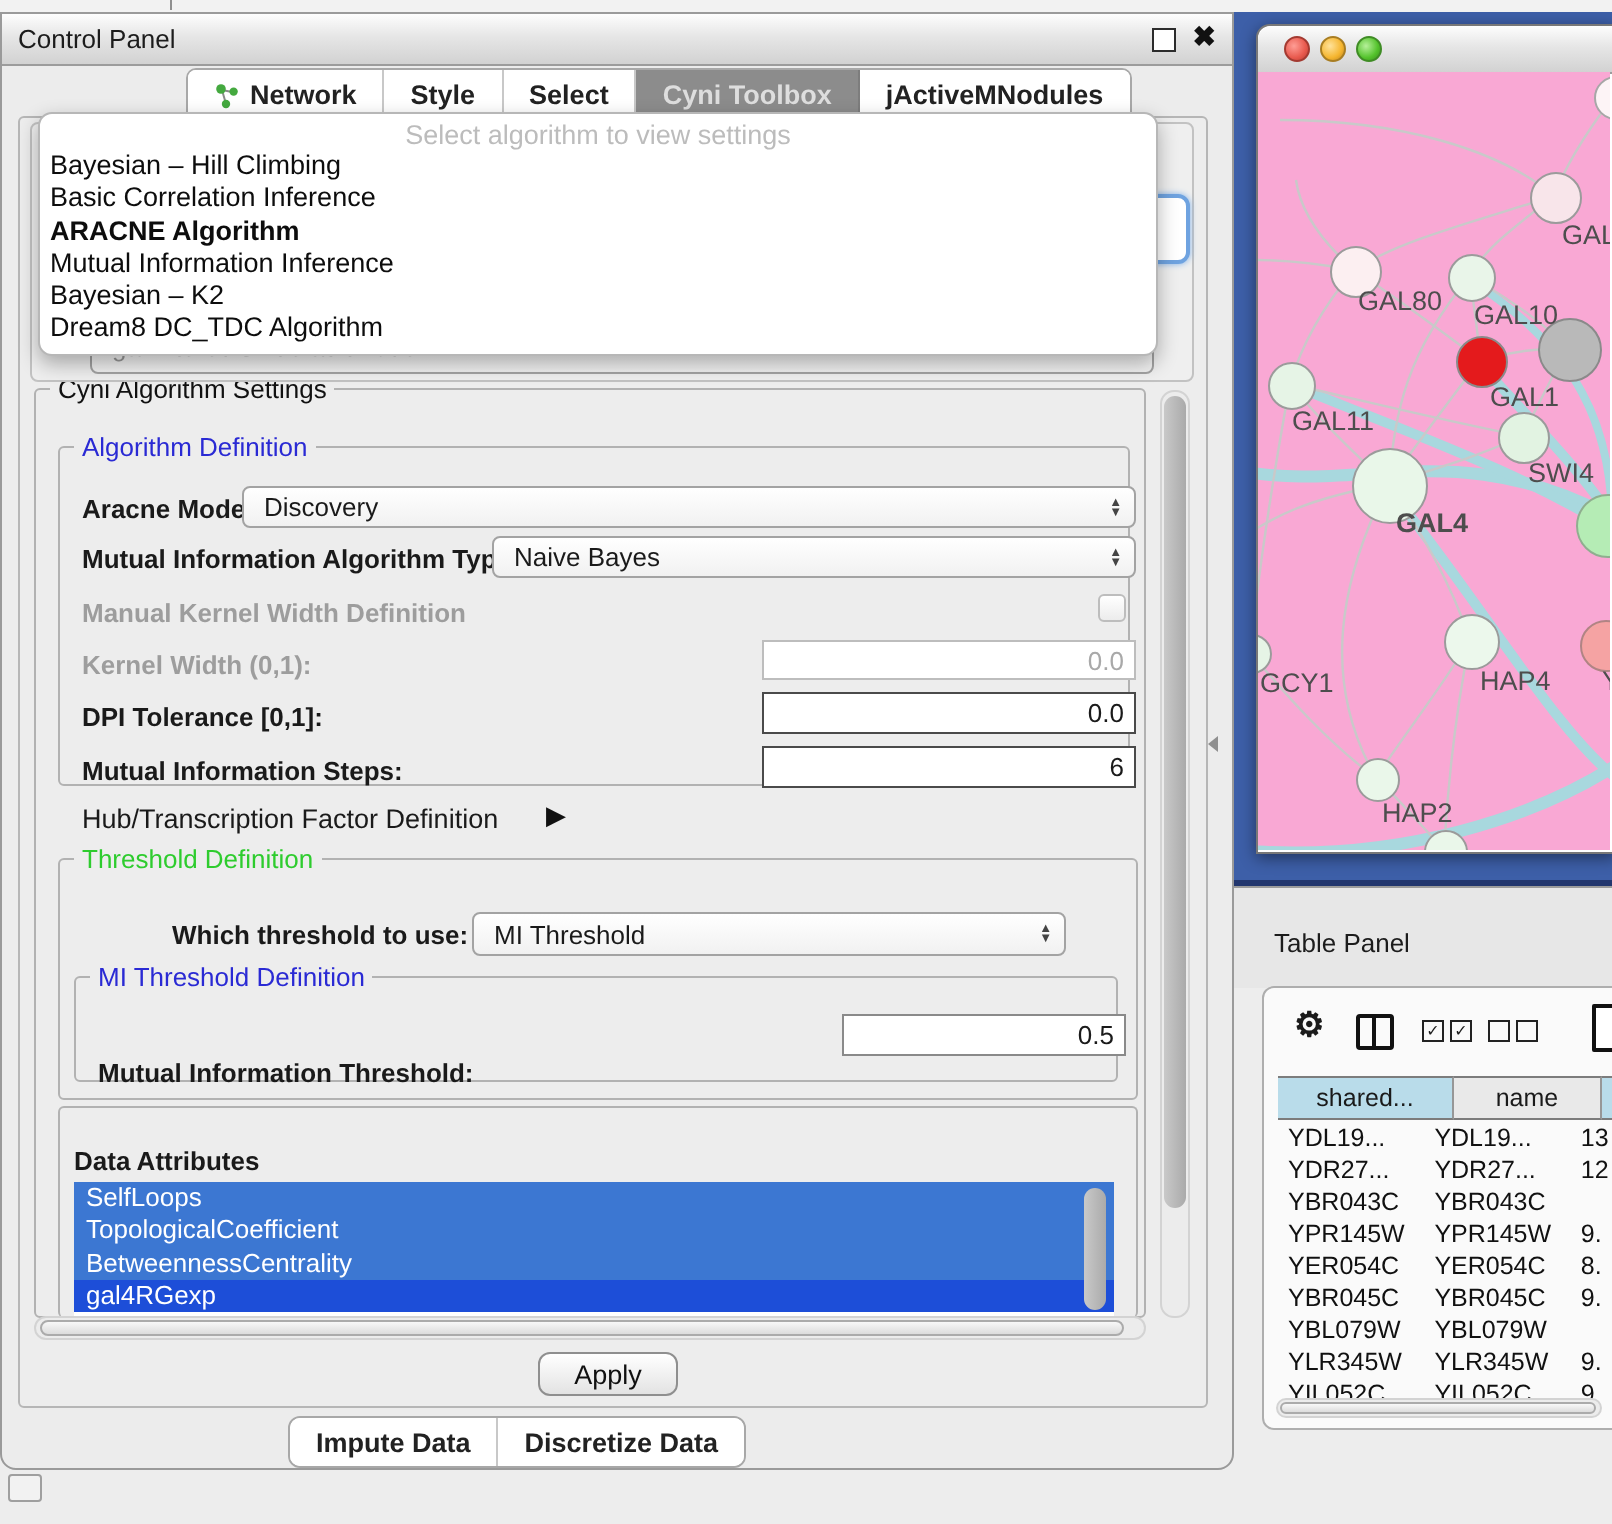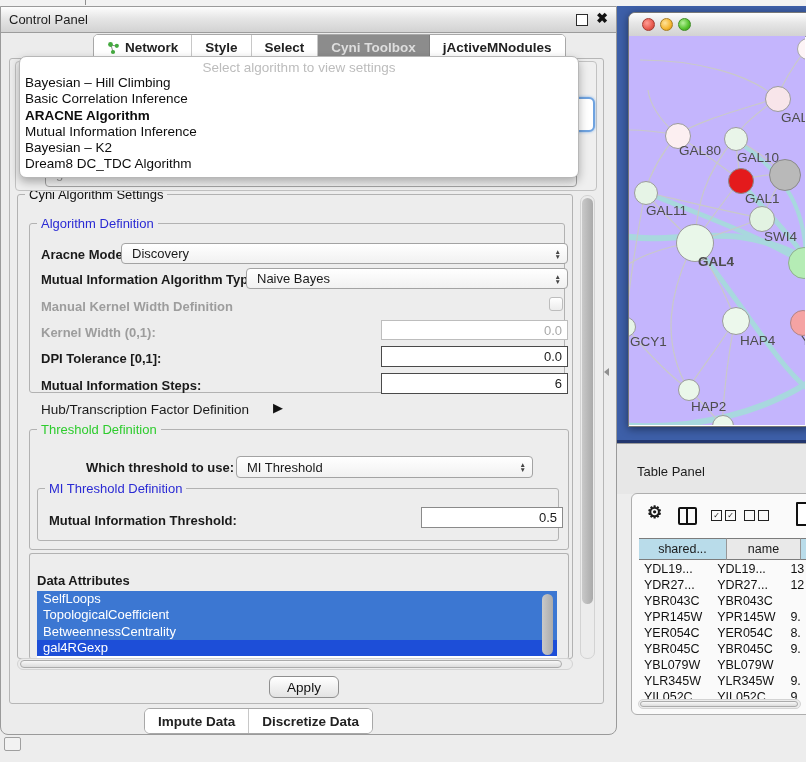--- a/index.html
+++ b/index.html
@@ -170,21 +170,21 @@
       <span>MI Threshold</span>
       <span class="spin">
           <span>▲</span>
           <span>▼</span>
         </span>
     </div>
 
     <div class="abs group" style="left:36px;top:481px;width:522px;height:53px;"></div>
     <span class="legend" style="left:44px;top:475px;color:#2a2ad4;">MI Threshold Definition</span>
 
-    <span class="abs lbl" style="left:48px;top:506px;">Mutual Information Threshold:</span>
+    <span class="abs lbl" style="left:48px;top:522px;">Mutual Information Threshold:</span>
     <div class="abs field" style="left:420px;top:500px;width:142px;height:21px;border-color:#8a8a8a;">
       <span>0.5</span>
     </div>
 
     <div class="abs group" style="left:28px;top:546px;width:540px;height:106px;border-bottom:none;"></div>
     <span class="legend" style="left:36px;top:564px;color:#111;margin-top:19px;">
       <span>Sources for Network Inference</span>
       <span style="font-size:11px;">▼</span>
     </span>
     <span class="abs lbl" style="left:36px;top:566px;">Data Attributes</span>
@@ -225,21 +225,21 @@
   <div class="abs" style="left:617px;top:6px;width:189px;height:437px;background:#3d5fa8;"></div>
   <div class="abs" style="left:617px;top:440px;width:189px;height:3px;background:#22366e;"></div>
 
   <div class="abs" style="left:628px;top:12px;width:178px;height:413px;border:1px solid #787878;border-radius:7px 0 0 0;box-shadow:0 2px 8px rgba(0,0,0,.45);background:#fff;">
     <div class="titlebar" style="position:absolute;left:0;top:0;right:0;height:23px;border-radius:7px 0 0 0;">
       <span class="tl" style="left:13px;background:radial-gradient(circle at 4px 4px,#ff9d95,#e8594d 60%,#b23c32);border:1px solid #a33a31;"></span>
       <span class="tl" style="left:31px;background:radial-gradient(circle at 4px 4px,#ffe29a,#f5b52e 60%,#b97f1d);border:1px solid #a87d22;"></span>
       <span class="tl" style="left:49px;background:radial-gradient(circle at 4px 4px,#b6f09a,#53c22b 60%,#3a8a1e);border:1px solid #3f8c25;"></span>
     </div>
 
-    <div style="position:absolute;left:0;top:23px;width:176px;height:389px;background:#c4b5fd;overflow:hidden;">
+    <div style="position:absolute;left:0;top:23px;width:176px;height:389px;background:#f9a8d4;overflow:hidden;">
       <svg width="177" height="389" viewBox="629 36 177 389" style="position:absolute;left:0;top:0;">
         <g stroke="#a8d8de" fill="none" stroke-linecap="round">
           <path d="M 618,235 C 680,248 730,215 812,262" stroke-width="6"></path>
           <path d="M 645,192 C 700,215 760,235 812,268" stroke-width="5"></path>
           <path d="M 694,244 C 740,300 780,370 812,392" stroke-width="5"></path>
           <path d="M 618,425 C 700,432 770,408 812,380" stroke-width="6"></path>
           <path d="M 735,140 C 790,175 806,215 806,262" stroke-width="4"></path>
           <path d="M 740,182 C 770,215 795,240 812,268" stroke-width="5"></path>
         </g>
         <g stroke="#c9c9c9" fill="none" stroke-width="1.2">

